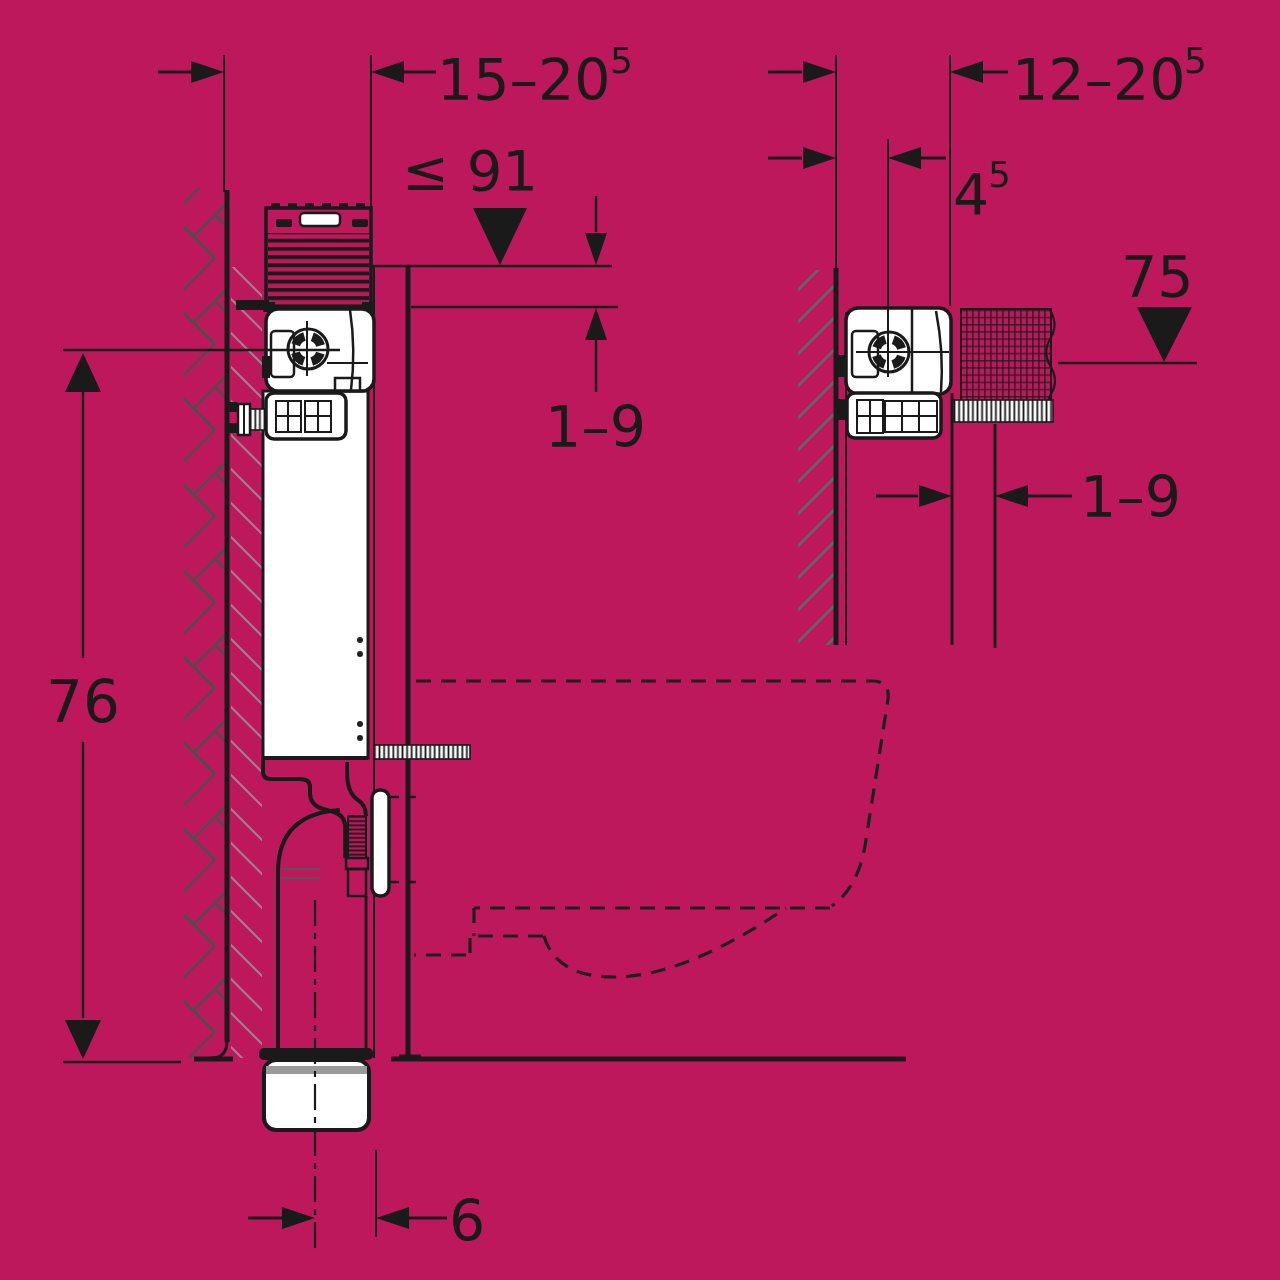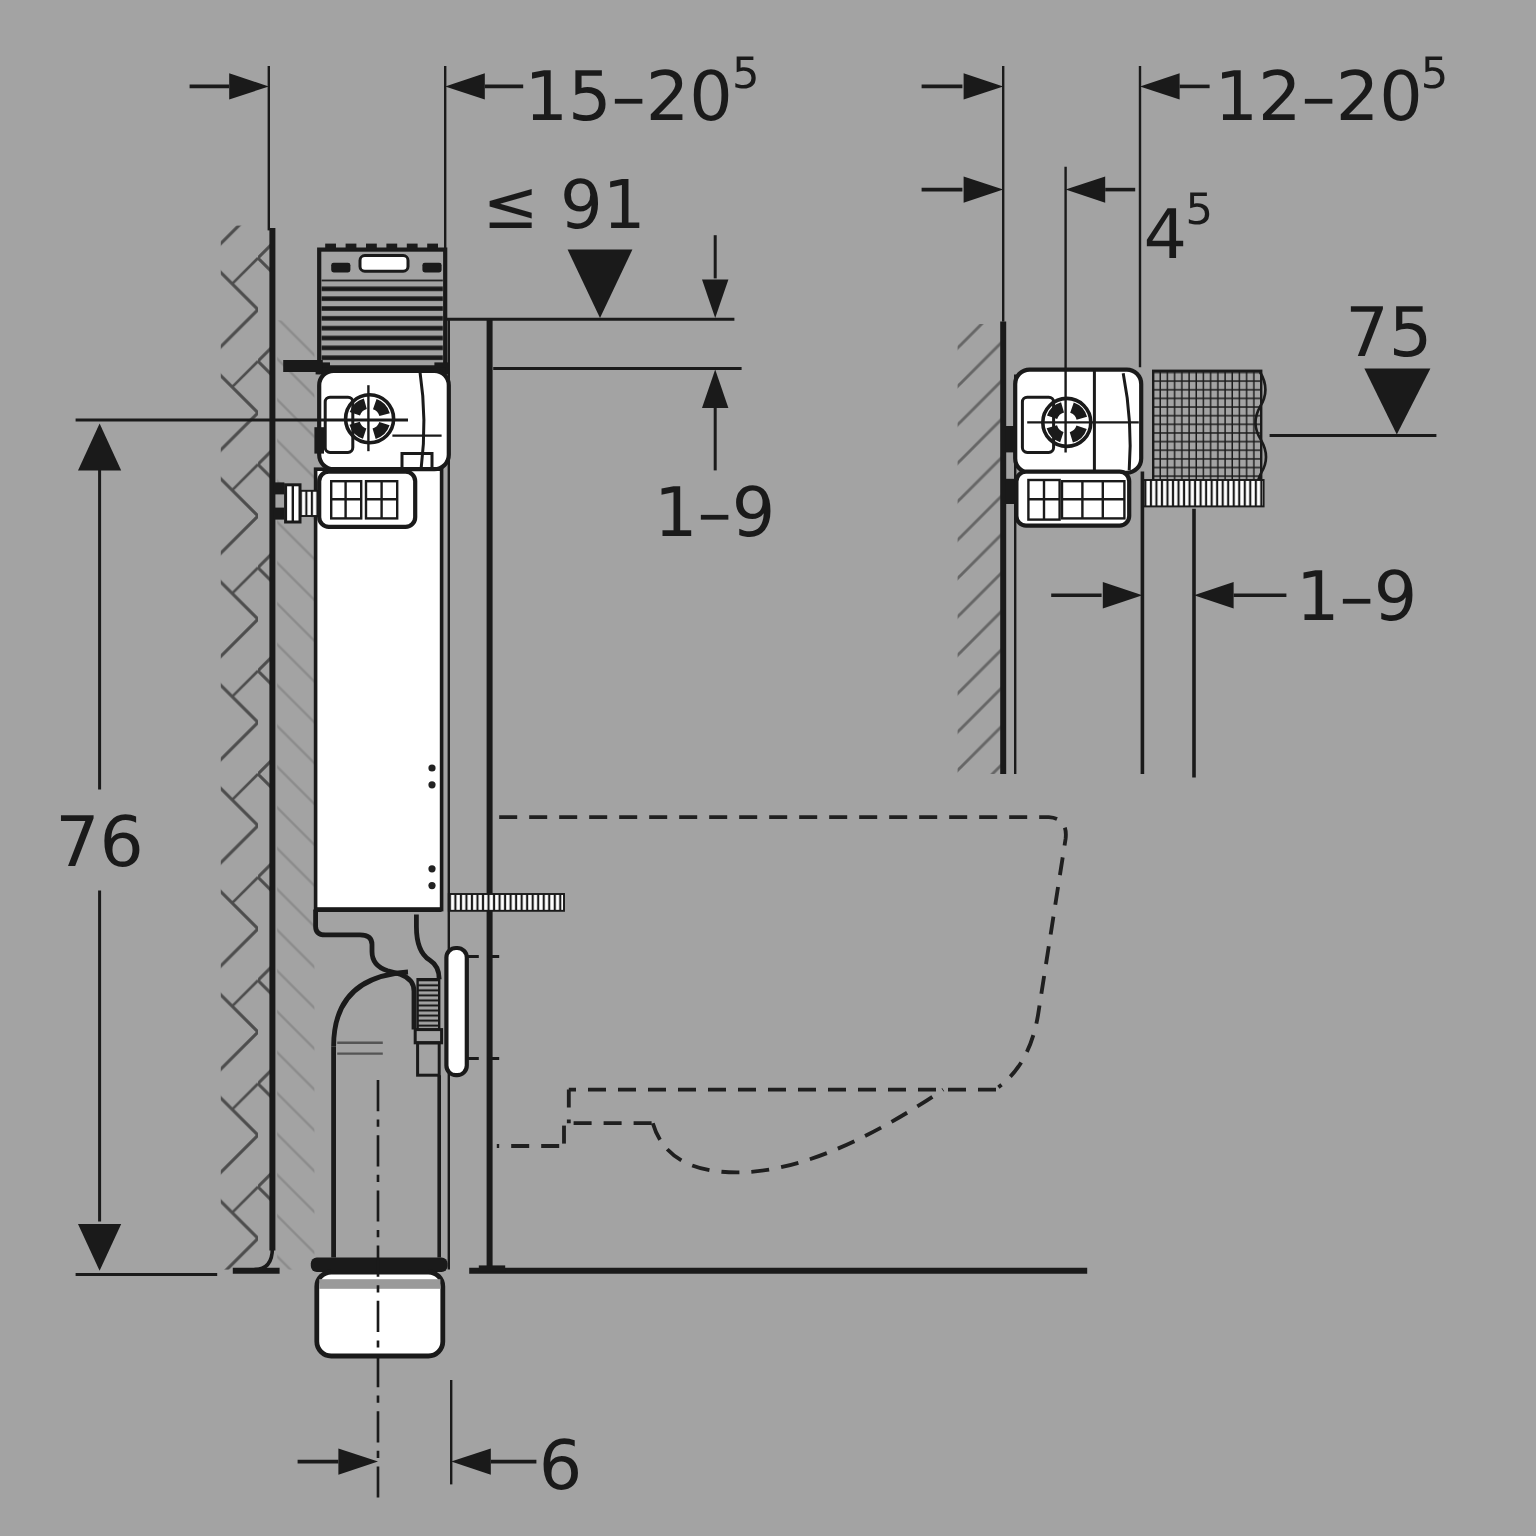--- a/index.html
+++ b/index.html
@@ -1,16 +1,16 @@
 <!DOCTYPE html>
 <html><head>
 <meta charset="utf-8">
 <style>
   html,body{margin:0;padding:0;background:#ffffff;}
-  .stage{position:relative;width:1280px;height:1280px;background:#a3a3a3;overflow:hidden;}
+  .stage{position:relative;width:1280px;height:1280px;background:#be185d;overflow:hidden;}
   svg{display:block;}
   text{font-family:"DejaVu Sans", sans-serif; fill:#1a1a1a;}
   .d57{font-size:57px;}
   .d58{font-size:58px;}
   .d56{font-size:56px;}
   .sup{font-size:36px;}
 </style>
 </head>
 <body>
 

